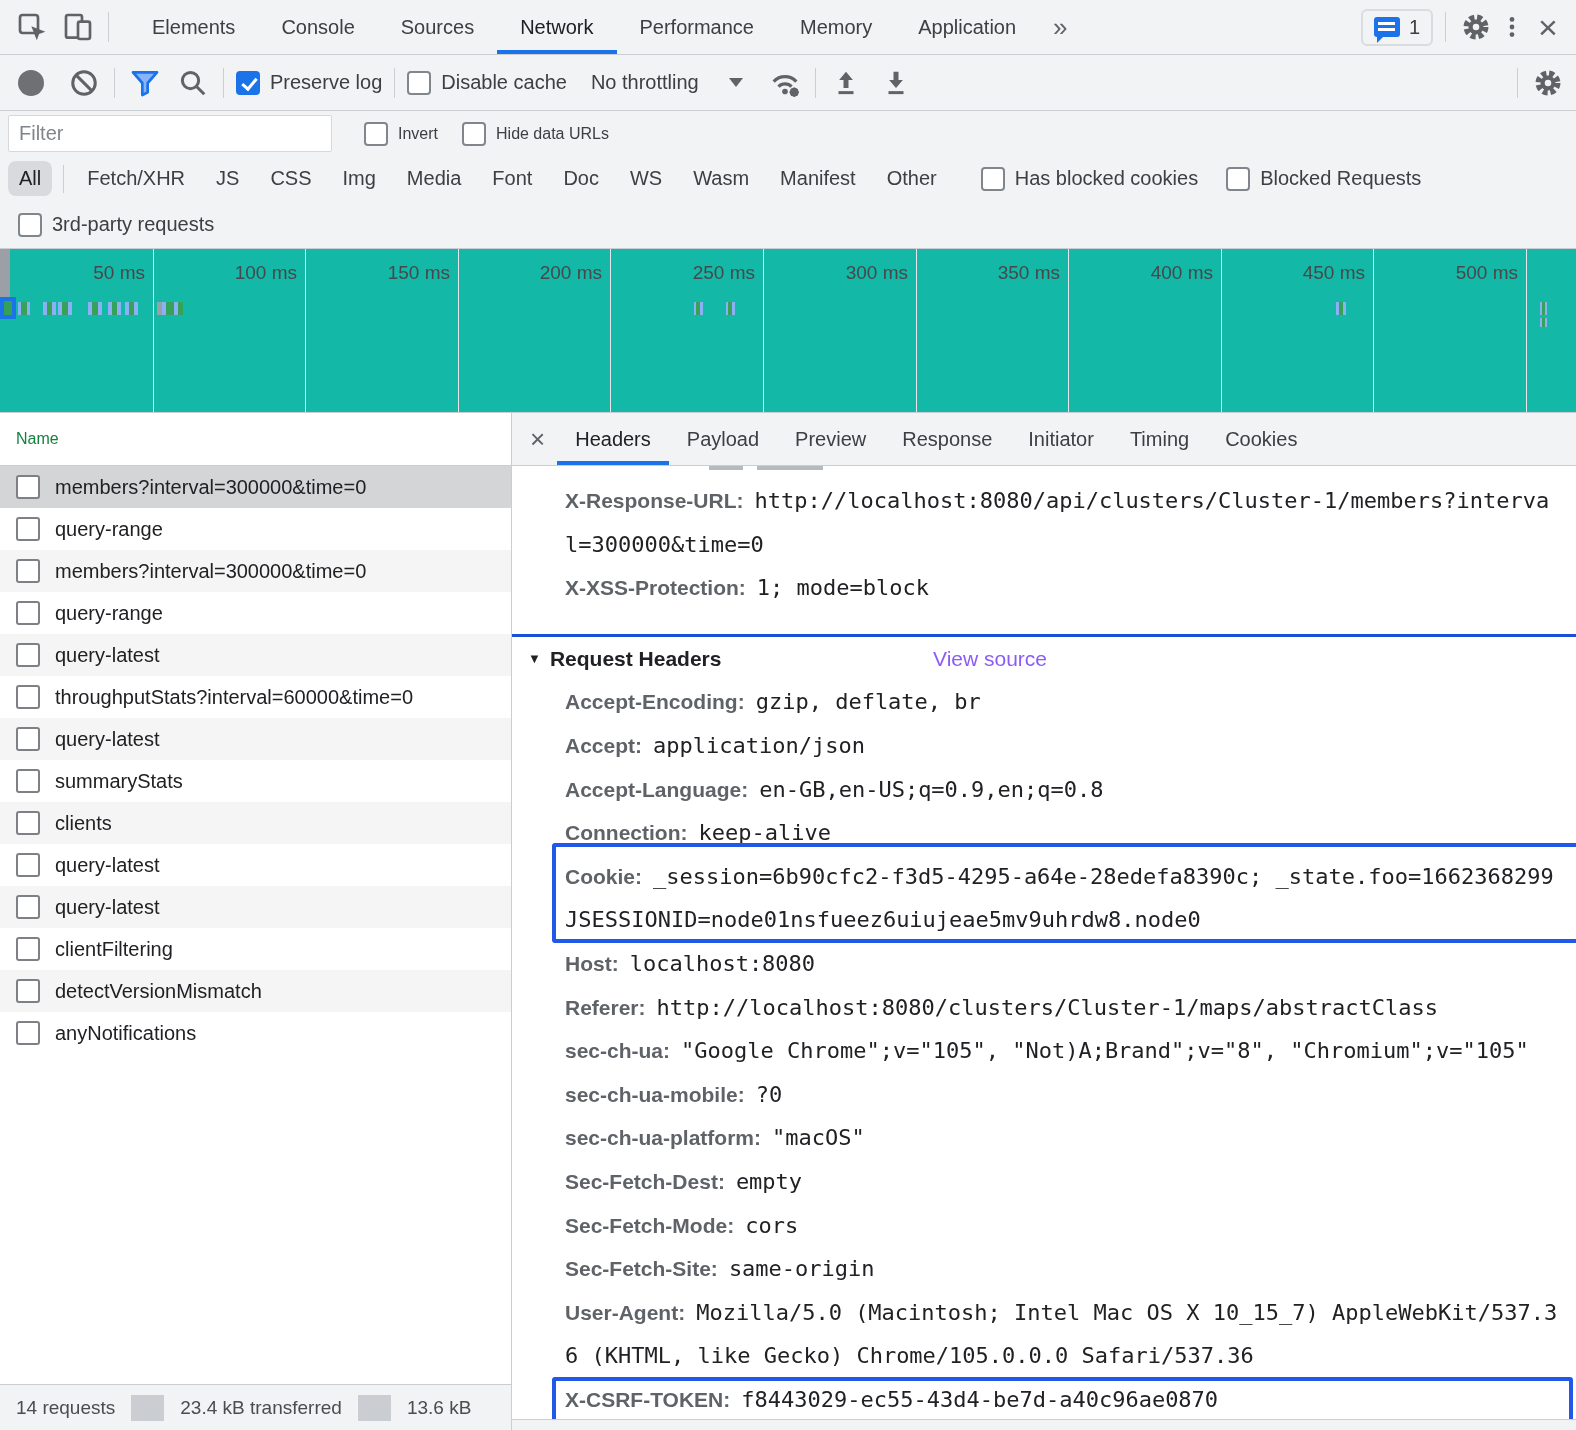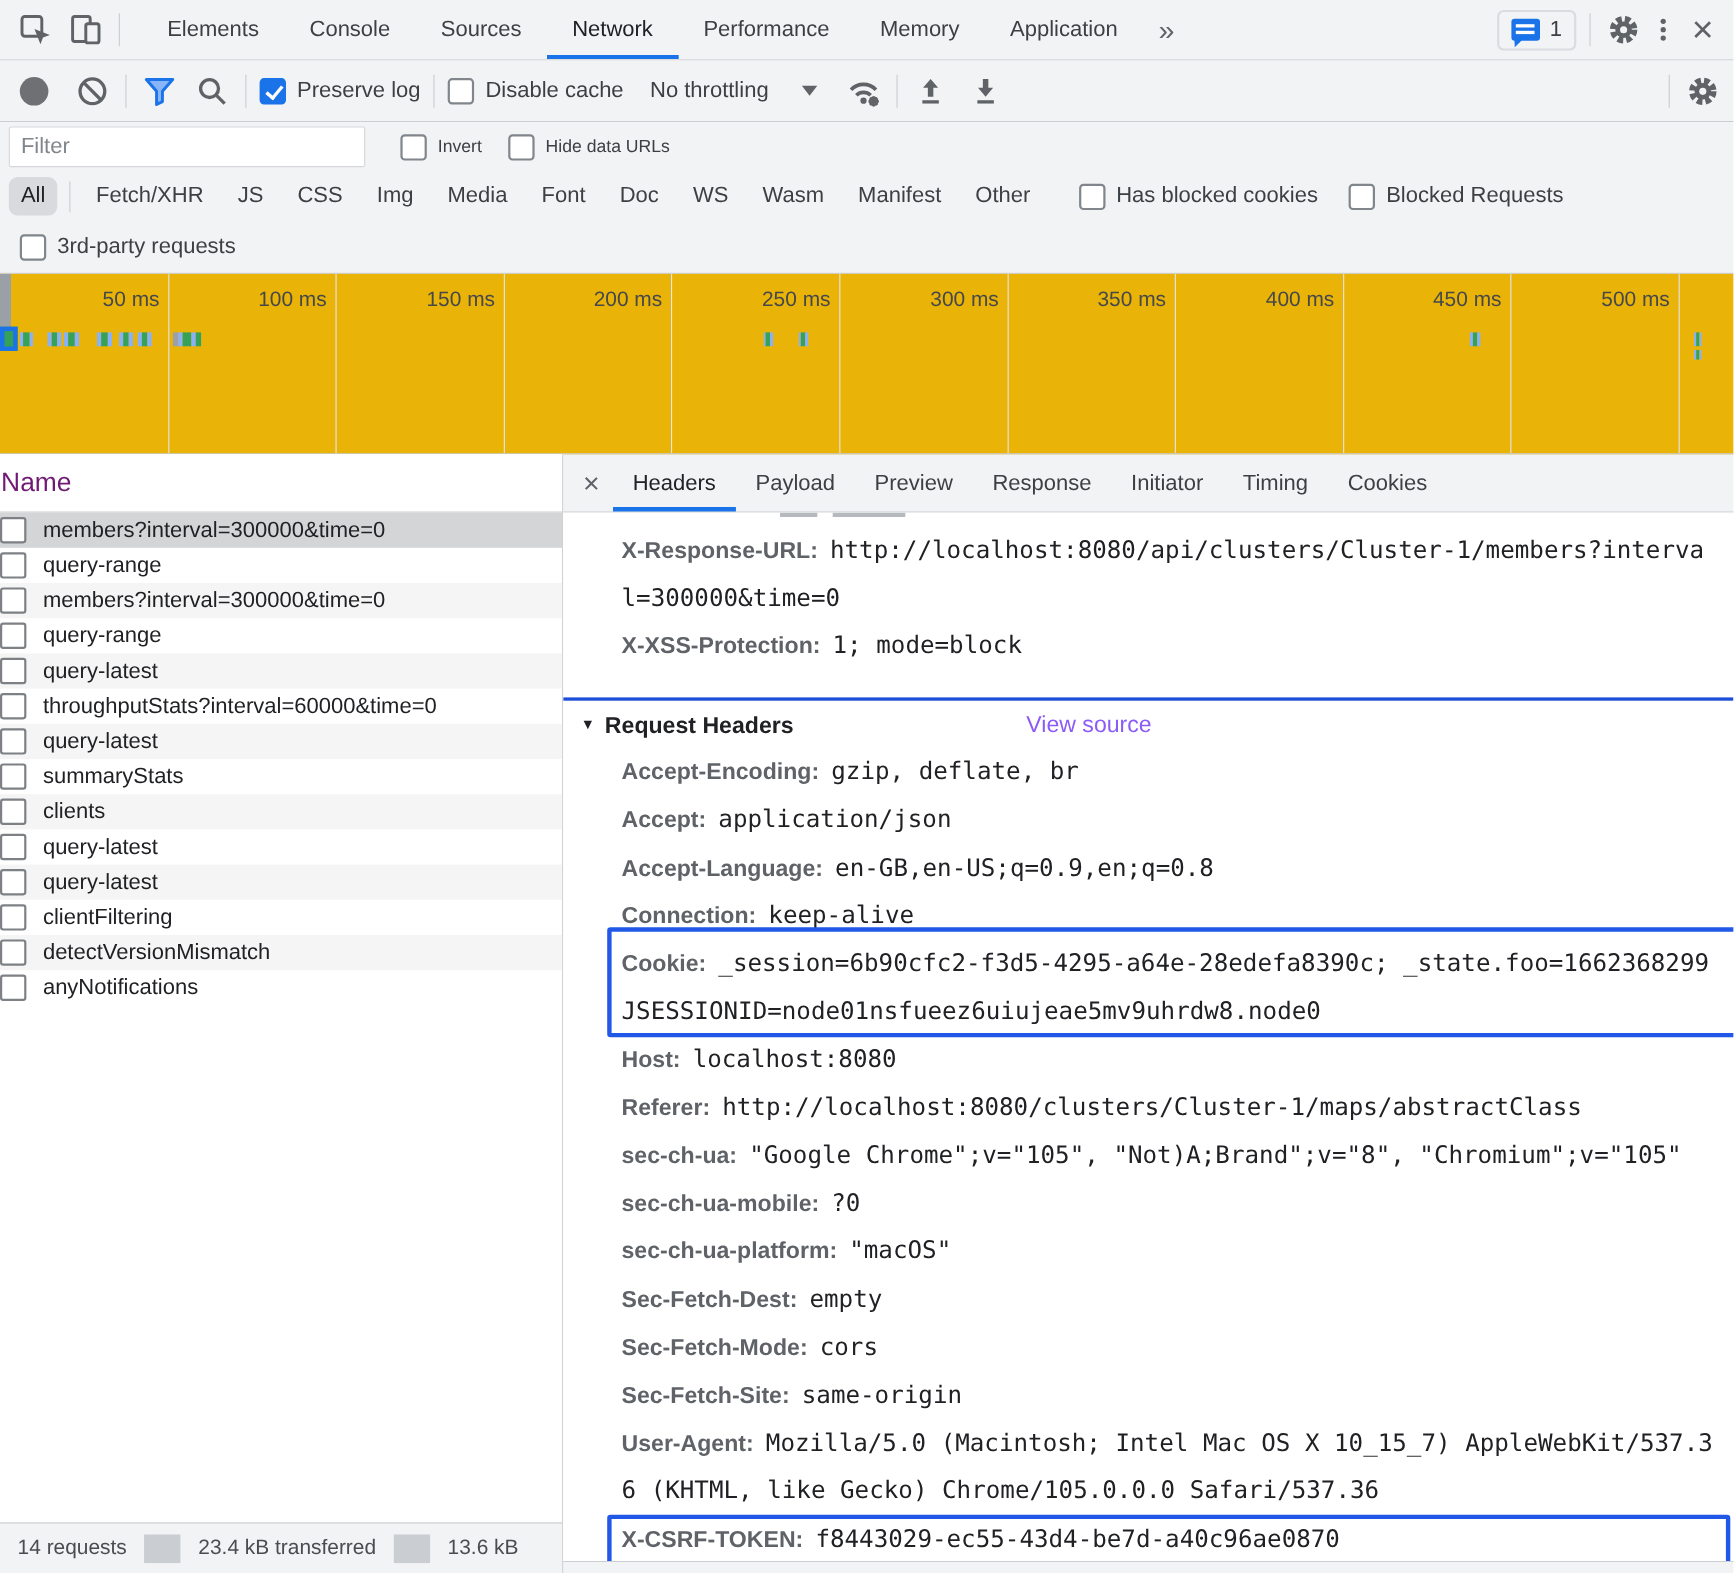--- a/index.html
+++ b/index.html
@@ -50,35 +50,35 @@
   .frow2{height:45px;display:flex;align-items:center;font-size:20px;}
   .pill{padding:6px 11px;margin-right:9px;border-radius:8px;white-space:nowrap;color:#3c4043;}
   .pill.active{background:#d8dadd;color:#202124;}
   .pill:first-child{margin-left:8px;}
   .pdiv{width:1px;height:28px;background:#cacdd1;margin:0 12px 0 2px;}
   .frow2 .cb{margin-left:24px;}
   .frow3{height:47px;display:flex;align-items:center;font-size:20px;}
   .frow3 .cb{margin-left:18px;}
 
   
-  .overview{position:relative;height:163px;background:#eab308;border-bottom:1px solid #cacdd1;overflow:hidden;}
+  .overview{position:relative;height:163px;background:#14b8a6;border-bottom:1px solid #cacdd1;overflow:hidden;}
   .gridline{position:absolute;top:0;bottom:0;width:1px;background:#e4e6e9;}
   .ticklabel{position:absolute;top:13px;font-size:19px;color:#46484b;width:132px;text-align:right;}
   .grip{position:absolute;left:0;top:0;width:10px;height:50px;background:#9aa0a6;}
   .selmark{position:absolute;left:0;top:48px;width:16px;height:22px;background:#34a05a;
            border:4px solid #1a73e8;box-sizing:border-box;}
   .mark{position:absolute;display:flex;height:13px;overflow:hidden;}
   .mark span{display:block;height:100%;}
 
   
   .main{display:flex;height:1017px;}
   .left{width:511px;border-right:1px solid #cacdd1;position:relative;background:#fff;flex:0 0 auto;}
-  .namehdr{height:52px;border-bottom:1px solid #cacdd1;font-size:24px;color:#701a75;
-           display:flex;align-items:center;padding-left:1px;background:#fff;}
-  .req{height:32px;display:flex;align-items:center;gap:15px;font-size:20px;
+  .namehdr{height:52px;border-bottom:1px solid #cacdd1;font-size:16px;color:#15803d;
+           display:flex;align-items:center;padding-left:16px;background:#fff;}
+  .req{height:42px;display:flex;align-items:center;gap:15px;padding-left:16px;font-size:20px;
        color:#202124;white-space:nowrap;overflow:hidden;}
   .req .cb{width:24px;height:24px;border:2px solid #7d8084;border-radius:3px;}
   .req.striped{background:#f5f5f5;}
   .req.selected{background:#d4d5d6;}
   .statusbar{position:absolute;left:0;right:0;bottom:0;height:45px;border-top:1px solid #cacdd1;
              background:#f1f3f4;display:flex;align-items:center;font-size:19px;color:#494c50;}
   .statusbar span{padding:0 16px;white-space:nowrap;}
   .sdiv{width:1px;height:26px;background:#cacdd1;flex:0 0 auto;}
 
   .right{flex:1;display:flex;flex-direction:column;min-width:0;background:#fff;}

